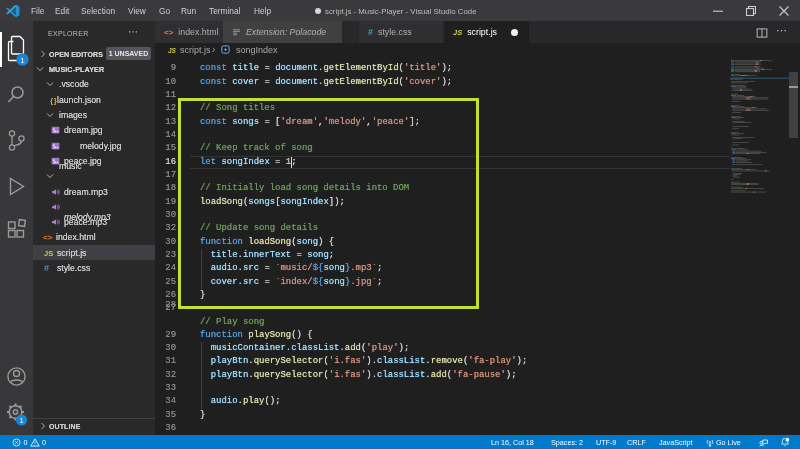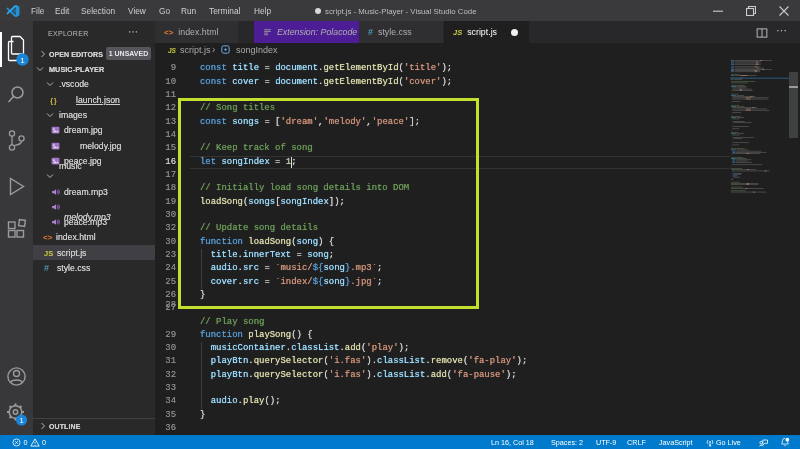--- a/index.html
+++ b/index.html
@@ -102,21 +102,21 @@
     </g>
   </g>
   <circle cx="21.5" cy="399" r="5.6" fill="#1a85d6"></circle>
   <text x="21.5" y="402" font-size="7.5" fill="#fff" text-anchor="middle" font-family="Liberation Sans">1</text>
 </svg>
 
 <div class="tab" style="left:155px;width:83px;background:#2f2f31">
   <span class="tico" style="color:#e37933;font-weight:700;font-size:8px">&lt;&gt;</span>
     <span class="ttx">index.html</span>
 </div>
-<div class="tab" style="left:254px;width:119px;background:#4c1d95">
+<div class="tab" style="left:223px;width:119px;background:#404040">
   <span class="tico">
       <svg width="9" height="9" viewBox="0 0 16 16">
         <path d="M2 3h12M2 6h12M2 9h7M2 12h7" stroke="#9b9b9b" stroke-width="1.6"></path>
       </svg>
     </span>
     <span class="ttx" style="font-style:italic">Extension: Polacode</span>
 </div>
 <div class="tab" style="left:359px;width:84px;background:#2f2f31">
   <span class="tico" style="color:#519aba;font-weight:700;font-size:9px">#</span>
     <span class="ttx">style.css</span>
@@ -164,21 +164,21 @@
 <div class="ticon" style="left:46px;top:84.4px">
     <svg width="8" height="8" viewBox="0 0 16 16">
       <path d="M2 5l6 6 6-6" stroke="#cccccc" stroke-width="1.7" fill="none"></path>
     </svg>
   </div>
 <div class="tlabel" style="left:59px;top:84.4px;">.vscode</div>
 <div style="position:absolute;left:33px;top:92.0px;width:122px;height:15.3px;"></div>
 <div class="ticon" style="left:50px;top:99.7px">
     <span style="color:#cbae41;font-weight:700;font-size:8px;letter-spacing:0px">{ }</span>
   </div>
-<div class="tlabel" style="left:76px;top:99.7px;text-decoration:underline;">launch.json</div>
+<div class="tlabel" style="left:57px;top:99.7px;">launch.json</div>
 <div style="position:absolute;left:33px;top:107.3px;width:122px;height:15.3px;"></div>
 <div class="ticon" style="left:46px;top:115.0px">
     <svg width="8" height="8" viewBox="0 0 16 16">
       <path d="M2 5l6 6 6-6" stroke="#cccccc" stroke-width="1.7" fill="none"></path>
     </svg>
   </div>
 <div class="tlabel" style="left:59px;top:115.0px;">images</div>
 <div style="position:absolute;left:33px;top:122.7px;width:122px;height:15.3px;"></div>
 <div class="ticon" style="left:51px;top:130.3px">
     <svg width="9" height="9" viewBox="0 0 16 16">

